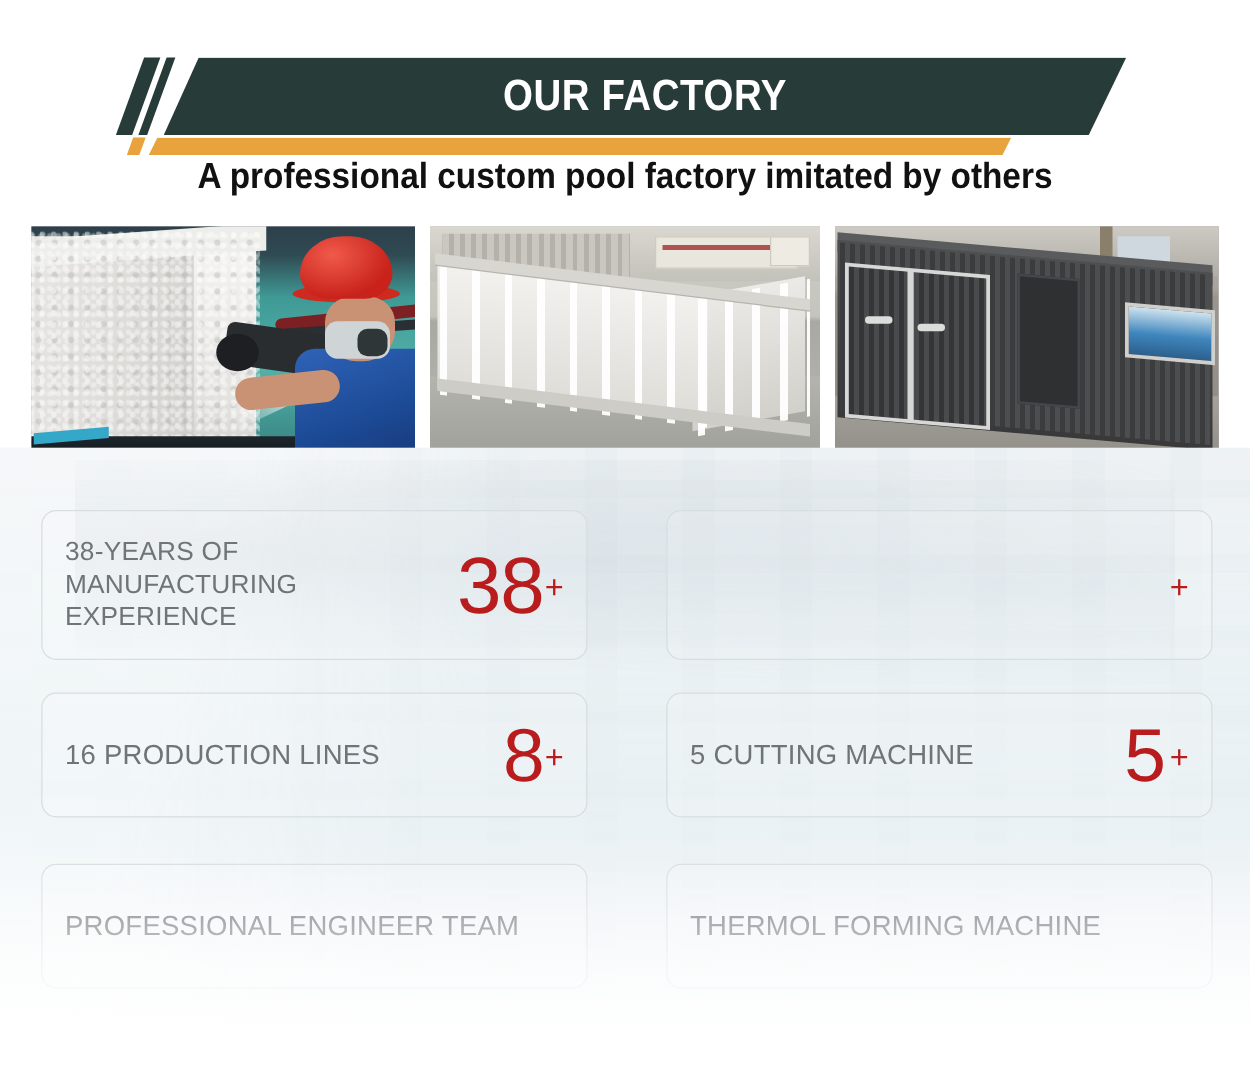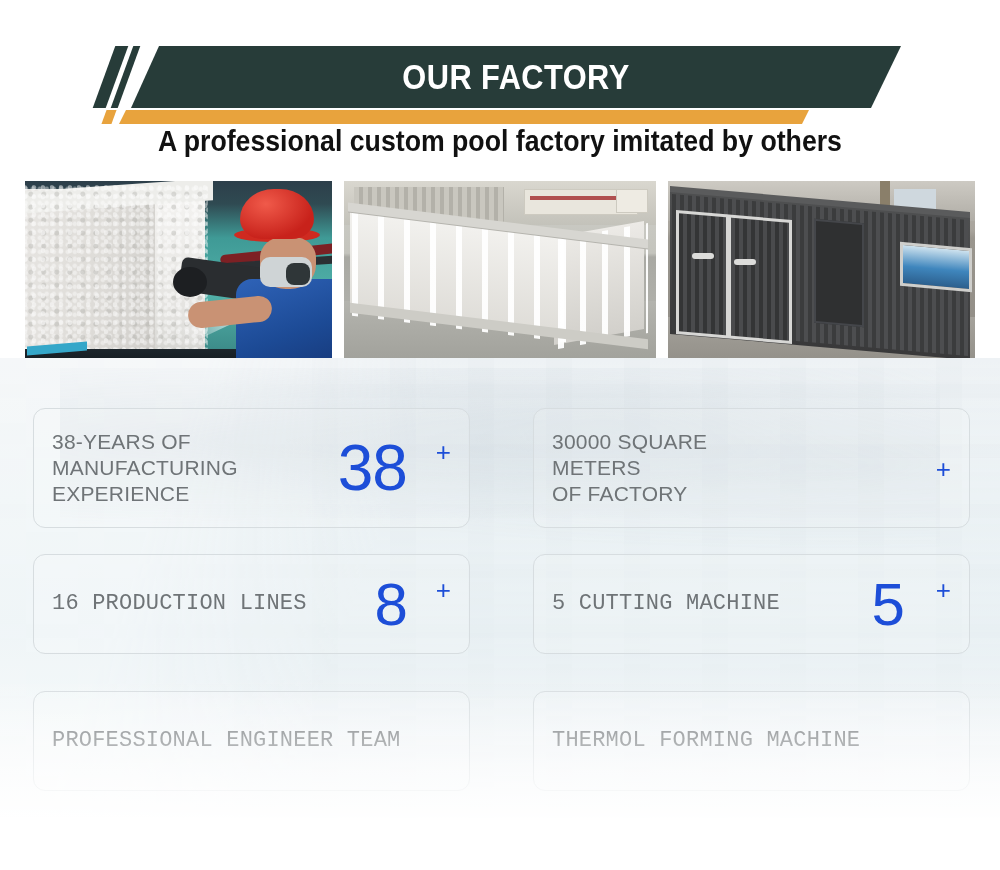--- a/index.html
+++ b/index.html
@@ -162,26 +162,26 @@
   .c4{left:533px;top:196px;width:437px;height:100px;}
   .c5{left:33px;top:333px;width:437px;height:100px;}
   .c6{left:533px;top:333px;width:437px;height:100px;}
 
   .card-label{
     color:#6f7477;
     font-family:"Liberation Sans Narrow","Liberation Sans",sans-serif;
     font-size:21px;line-height:26px;letter-spacing:.2px;
     white-space:pre-line;flex:0 0 auto;
   }
-  .card-label.one-line{font-size:22px;font-family:Liberation Mono, monospace;}
+  .card-label.one-line{font-size:22px;}
   .card-num{
-    margin-left:auto;display:flex;align-items:flex-start;
-    color:#1d4ed8;
+    margin-left:auto;display:flex;align-items:center;
+    color:#b91c1c;
     font-family:"Liberation Sans Narrow","Liberation Sans",sans-serif;
-    font-weight:300;line-height:.95;gap:28px;
+    font-weight:300;line-height:.95;
   }
   .card-num .n{font-size:64px;letter-spacing:-1px;}
   .card-num .plus{font-size:26px;margin-top:2px;margin-left:1px;}
   .c2 .card-num .n{font-size:66px;}
   .c4 .card-num .n,.c3 .card-num .n{font-size:60px;}
   .c4 .card-num .plus{margin-left:4px;}
   .c5 .card-label,.c6 .card-label{font-size:22px;}
 </style>
 </head>
 <body>
@@ -273,23 +273,20 @@
       <div class="card-label">38-YEARS OF
 MANUFACTURING
 EXPERIENCE</div>
       <div class="card-num">
         <span class="n">38</span>
         <span class="plus">+</span>
       </div>
     </div>
 
     <div class="card c2">
-      <div class="card-label">30000 SQUARE
-METERS
-OF FACTORY</div>
       <div class="card-num">
         <span class="plus">+</span>
       </div>
     </div>
 
     <div class="card c3">
       <div class="card-label one-line">16 PRODUCTION LINES</div>
       <div class="card-num">
         <span class="n">8</span>
         <span class="plus">+</span>

